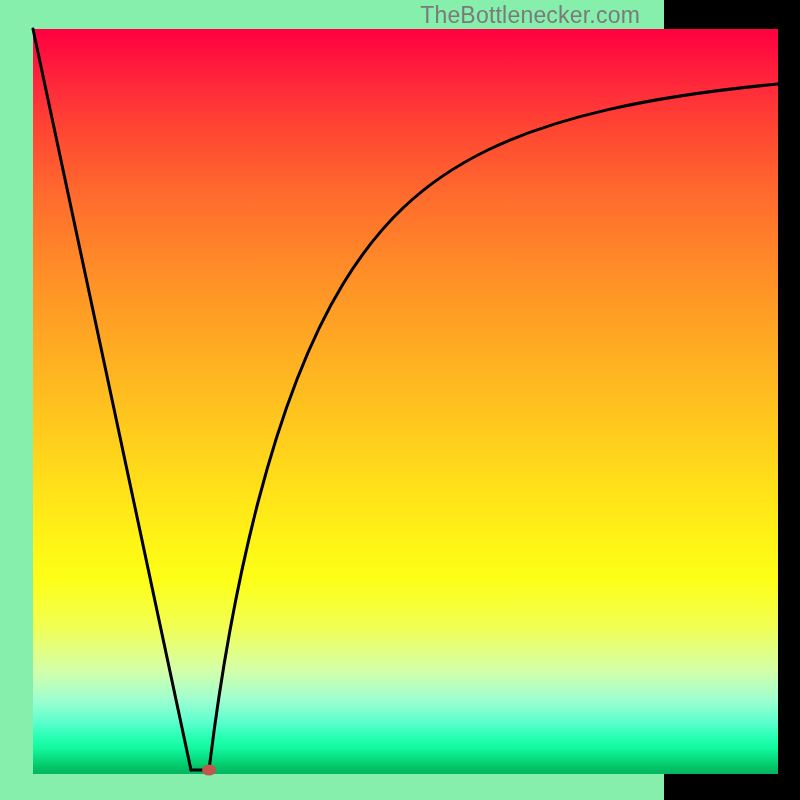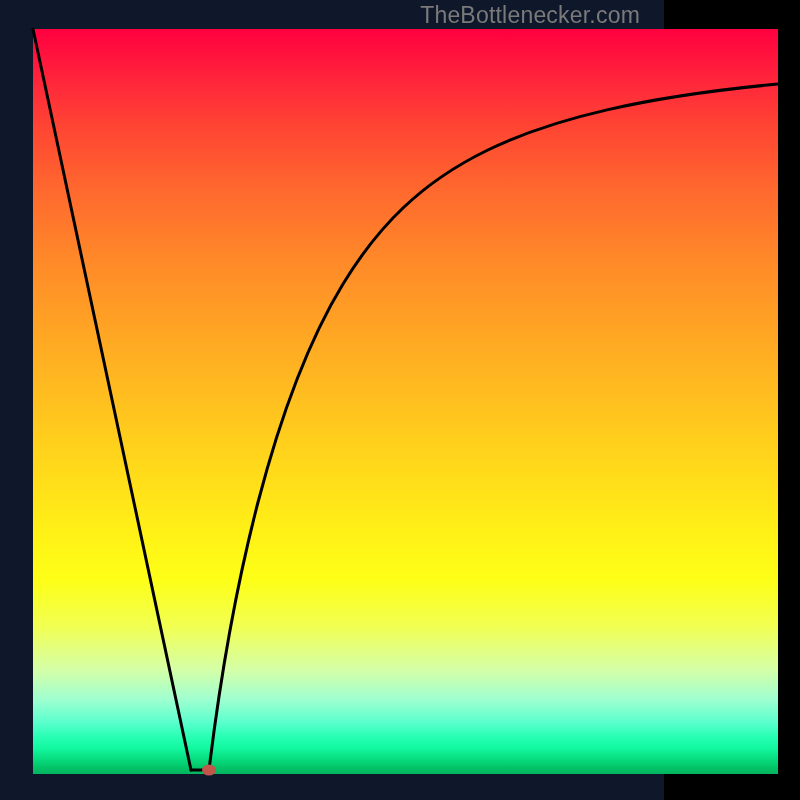--- a/index.html
+++ b/index.html
@@ -7,21 +7,21 @@
     padding: 0;
     width: 800px;
     height: 800px;
     background: #000000;
     overflow: hidden;
   }
   .outer {
     position: relative;
     width: 664px;
     height: 800px;
-    background: #0f172a;
+    background: #86efac;
   }
   .plot {
     position: absolute;
     box-sizing: border-box;
     background: linear-gradient(
       to bottom,
       #ff0040 0%,
       #ff2b3a 8%,
       #ff4433 13%,
       #ff6a2e 22%,

